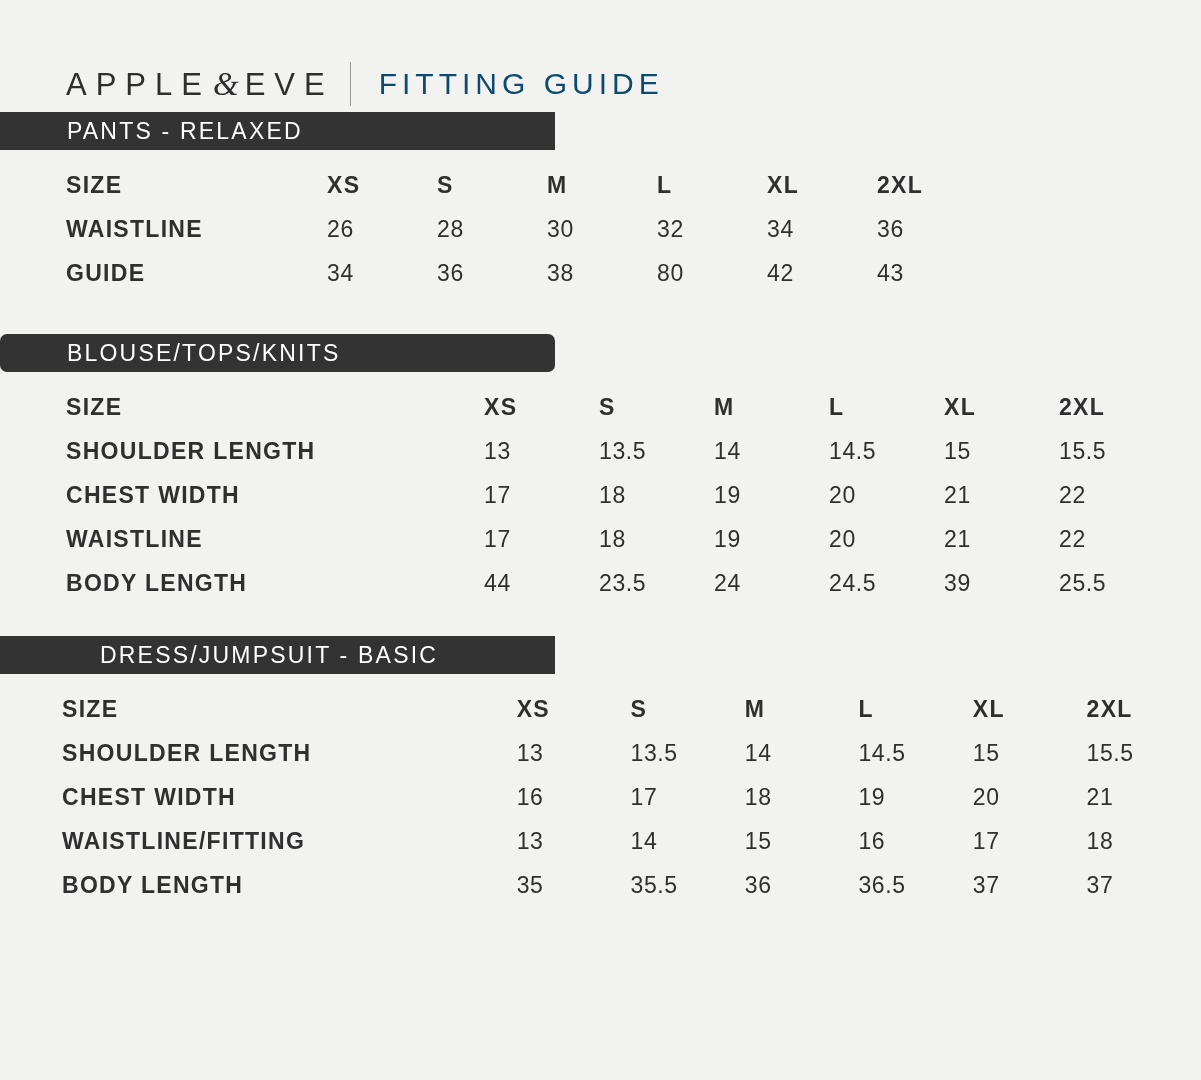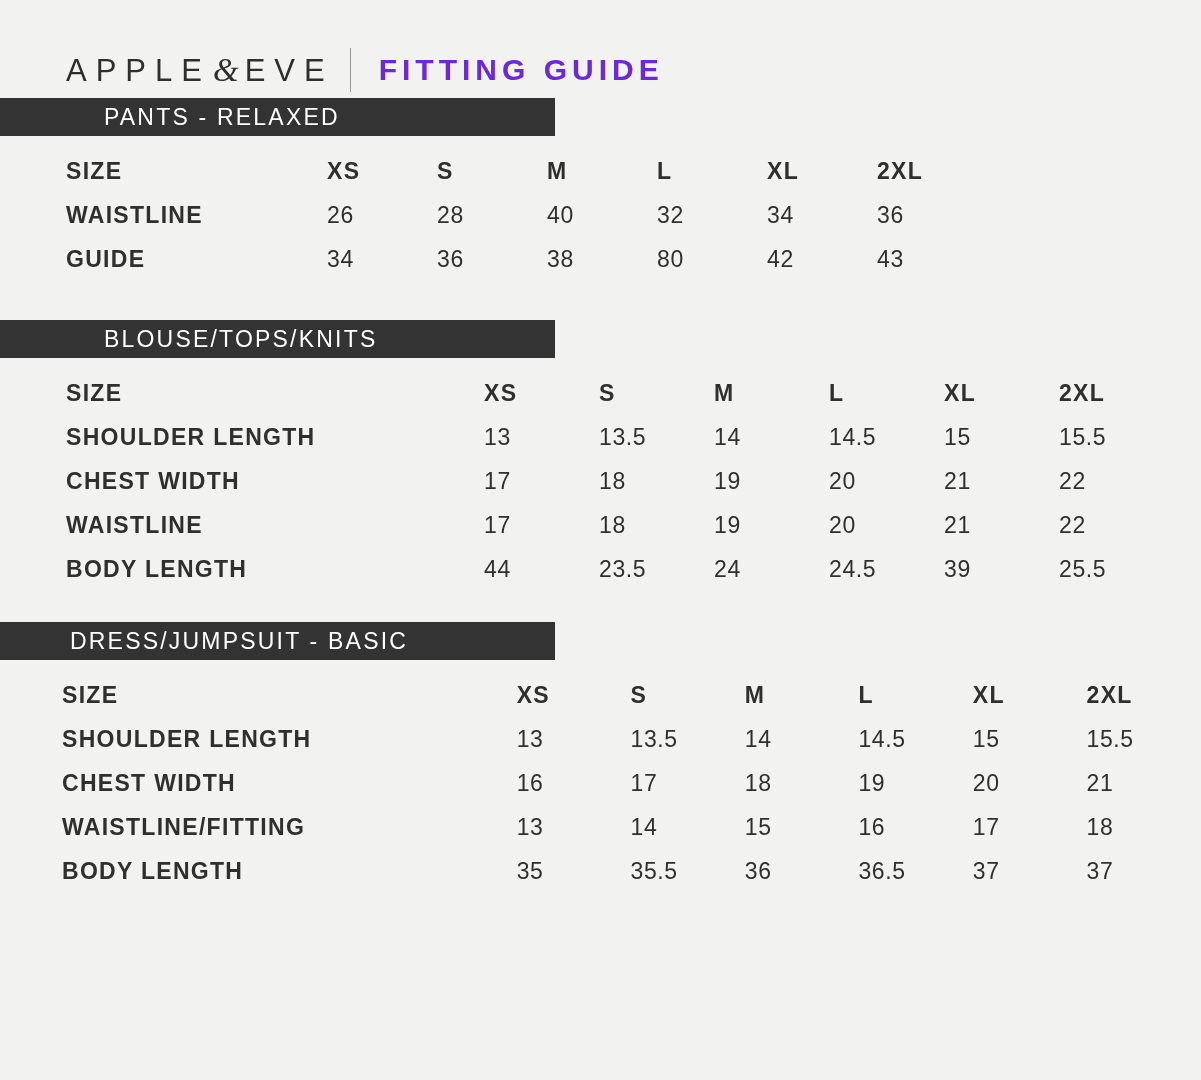--- a/index.html
+++ b/index.html
@@ -17,21 +17,21 @@
   .page {
     position: relative;
     width: 1201px;
     height: 1080px;
   }
 
   
   .header {
     display: flex;
     align-items: center;
-    padding: 42px 0 0 66px;
+    padding: 56px 0 0 66px;
     height: 56px;
   }
   .brand {
     font-size: 31px;
     letter-spacing: 9px;
     color: #2e2e2e;
     font-weight: 400;
     white-space: nowrap;
   }
   .brand .amp {
@@ -43,34 +43,34 @@
   }
   .header-divider {
     width: 1px;
     height: 44px;
     background: #9a9a9a;
     margin: 0 28px 0 16px;
   }
   .guide-title {
     font-size: 30px;
     letter-spacing: 5px;
-    color: #6d28d9;
-    font-weight: 700;
+    color: #0c4a6e;
+    font-weight: 400;
     white-space: nowrap;
   }
 
   
   .section { position: relative; }
   .bar {
     background: #333333;
     color: #ffffff;
     height: 38px;
     display: flex;
     align-items: center;
-    padding-left: 104px;
+    padding-left: 67px;
     font-size: 23px;
     letter-spacing: 2.2px;
     font-weight: 400;
     width: 555px;
     box-sizing: border-box;
   }
 
   
   table {
     border-collapse: collapse;
@@ -97,28 +97,28 @@
     letter-spacing: 1.3px;
   }
 
   
   #sec-pants table { margin-top: 22px; }
   #sec-pants tr td { height: 44px; }
   #sec-pants td.label { width: 243px; }
   #sec-pants td.val { width: 110px; }
 
   
-  #sec-blouse .bar { margin-top: 30px; }
+  #sec-blouse .bar { margin-top: 30px; border-radius: 7px; }
   #sec-blouse table { margin-top: 22px; }
   #sec-blouse tr td { height: 44px; }
   #sec-blouse td.label { width: 400px; }
   #sec-blouse td.val { width: 115px; }
 
   
-  #sec-dress .bar { margin-top: 22px; padding-left: 70px; }
+  #sec-dress .bar { margin-top: 22px; padding-left: 100px; }
   #sec-dress table { margin-top: 22px; margin-left: 62px; }
   #sec-dress tr td { height: 44px; }
   #sec-dress td.label { width: 444px; }
   #sec-dress td.val { width: 117px; }
 </style>
 </head>
 <body>
 
 <div class="page">
 
@@ -140,21 +140,21 @@
         <td class="val">S</td>
         <td class="val">M</td>
         <td class="val">L</td>
         <td class="val">XL</td>
         <td class="val">2XL</td>
       </tr>
       <tr>
         <td class="label">WAISTLINE</td>
         <td class="val">26</td>
         <td class="val">28</td>
-        <td class="val">40</td>
+        <td class="val">30</td>
         <td class="val">32</td>
         <td class="val">34</td>
         <td class="val">36</td>
       </tr>
       <tr>
         <td class="label">GUIDE</td>
         <td class="val">34</td>
         <td class="val">36</td>
         <td class="val">38</td>
         <td class="val">80</td>

